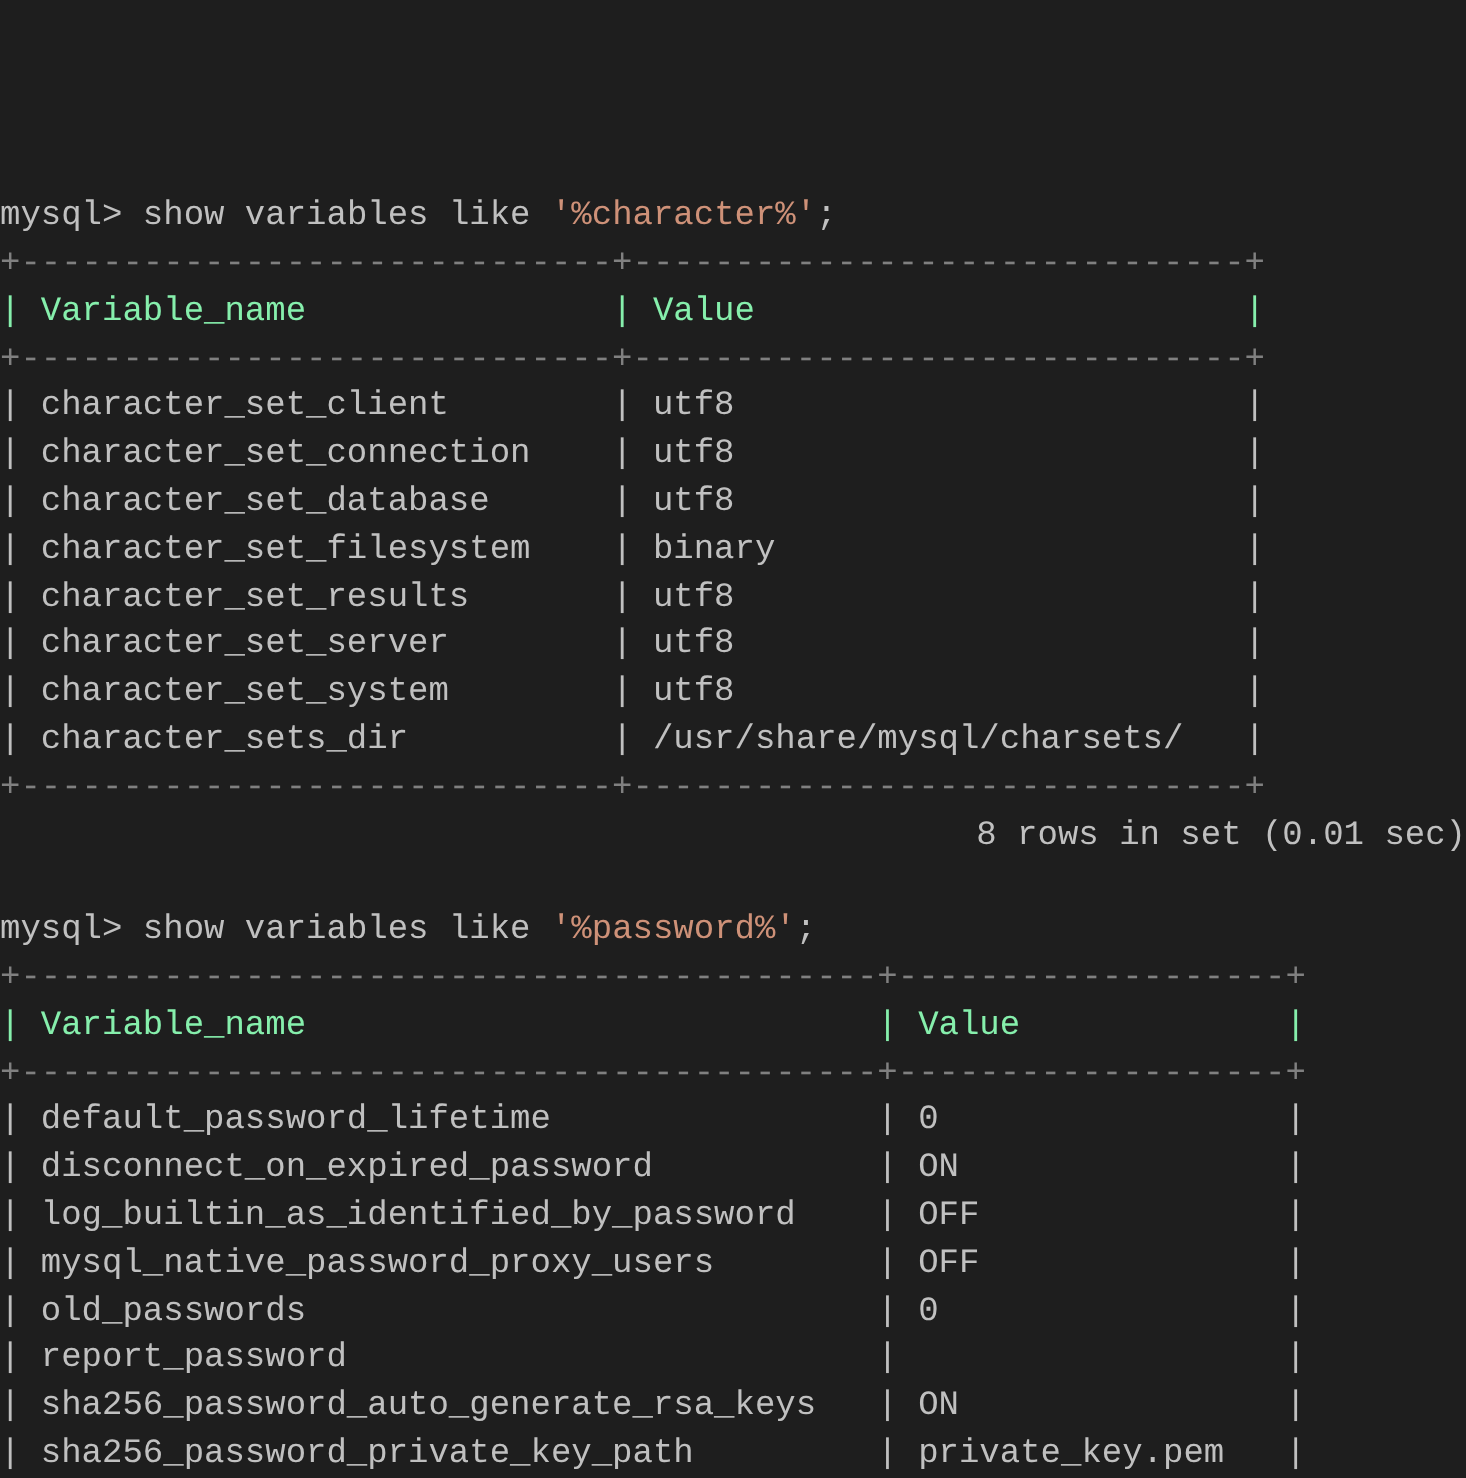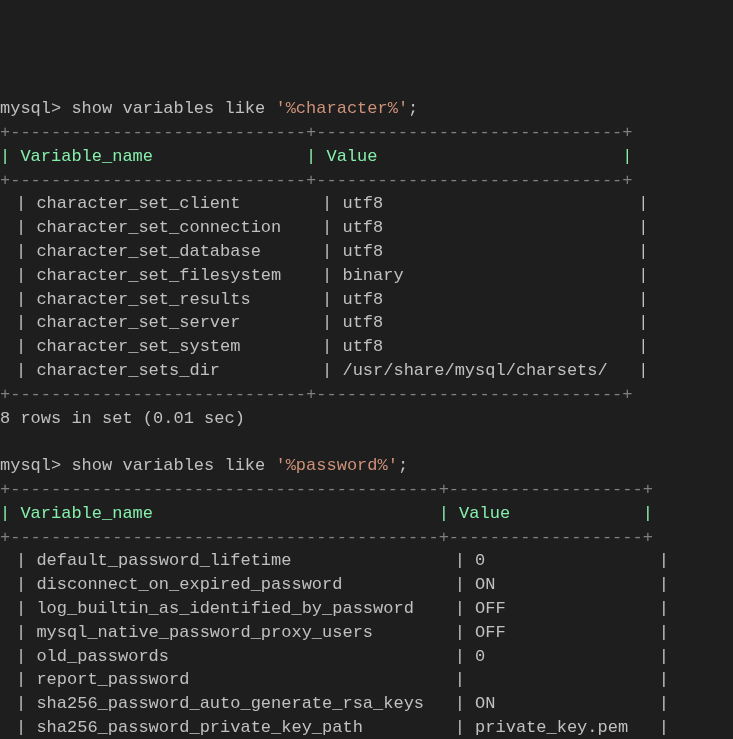--- a/index.html
+++ b/index.html
@@ -27,24 +27,24 @@
     }
     .border-line {
       color: #808080;
       letter-spacing: 0;
     }
     .header-row {
       color: #86efac;
     }
     .data-row {
       color: #c0c0c0;
-      padding-left: 16px;
     }
     .status {
       color: #c0c0c0;
+      text-align: right;
     }
     .blank-line {
       height: 1.4em;
     }
   </style>
 </head>
 <body>
 
 
 

